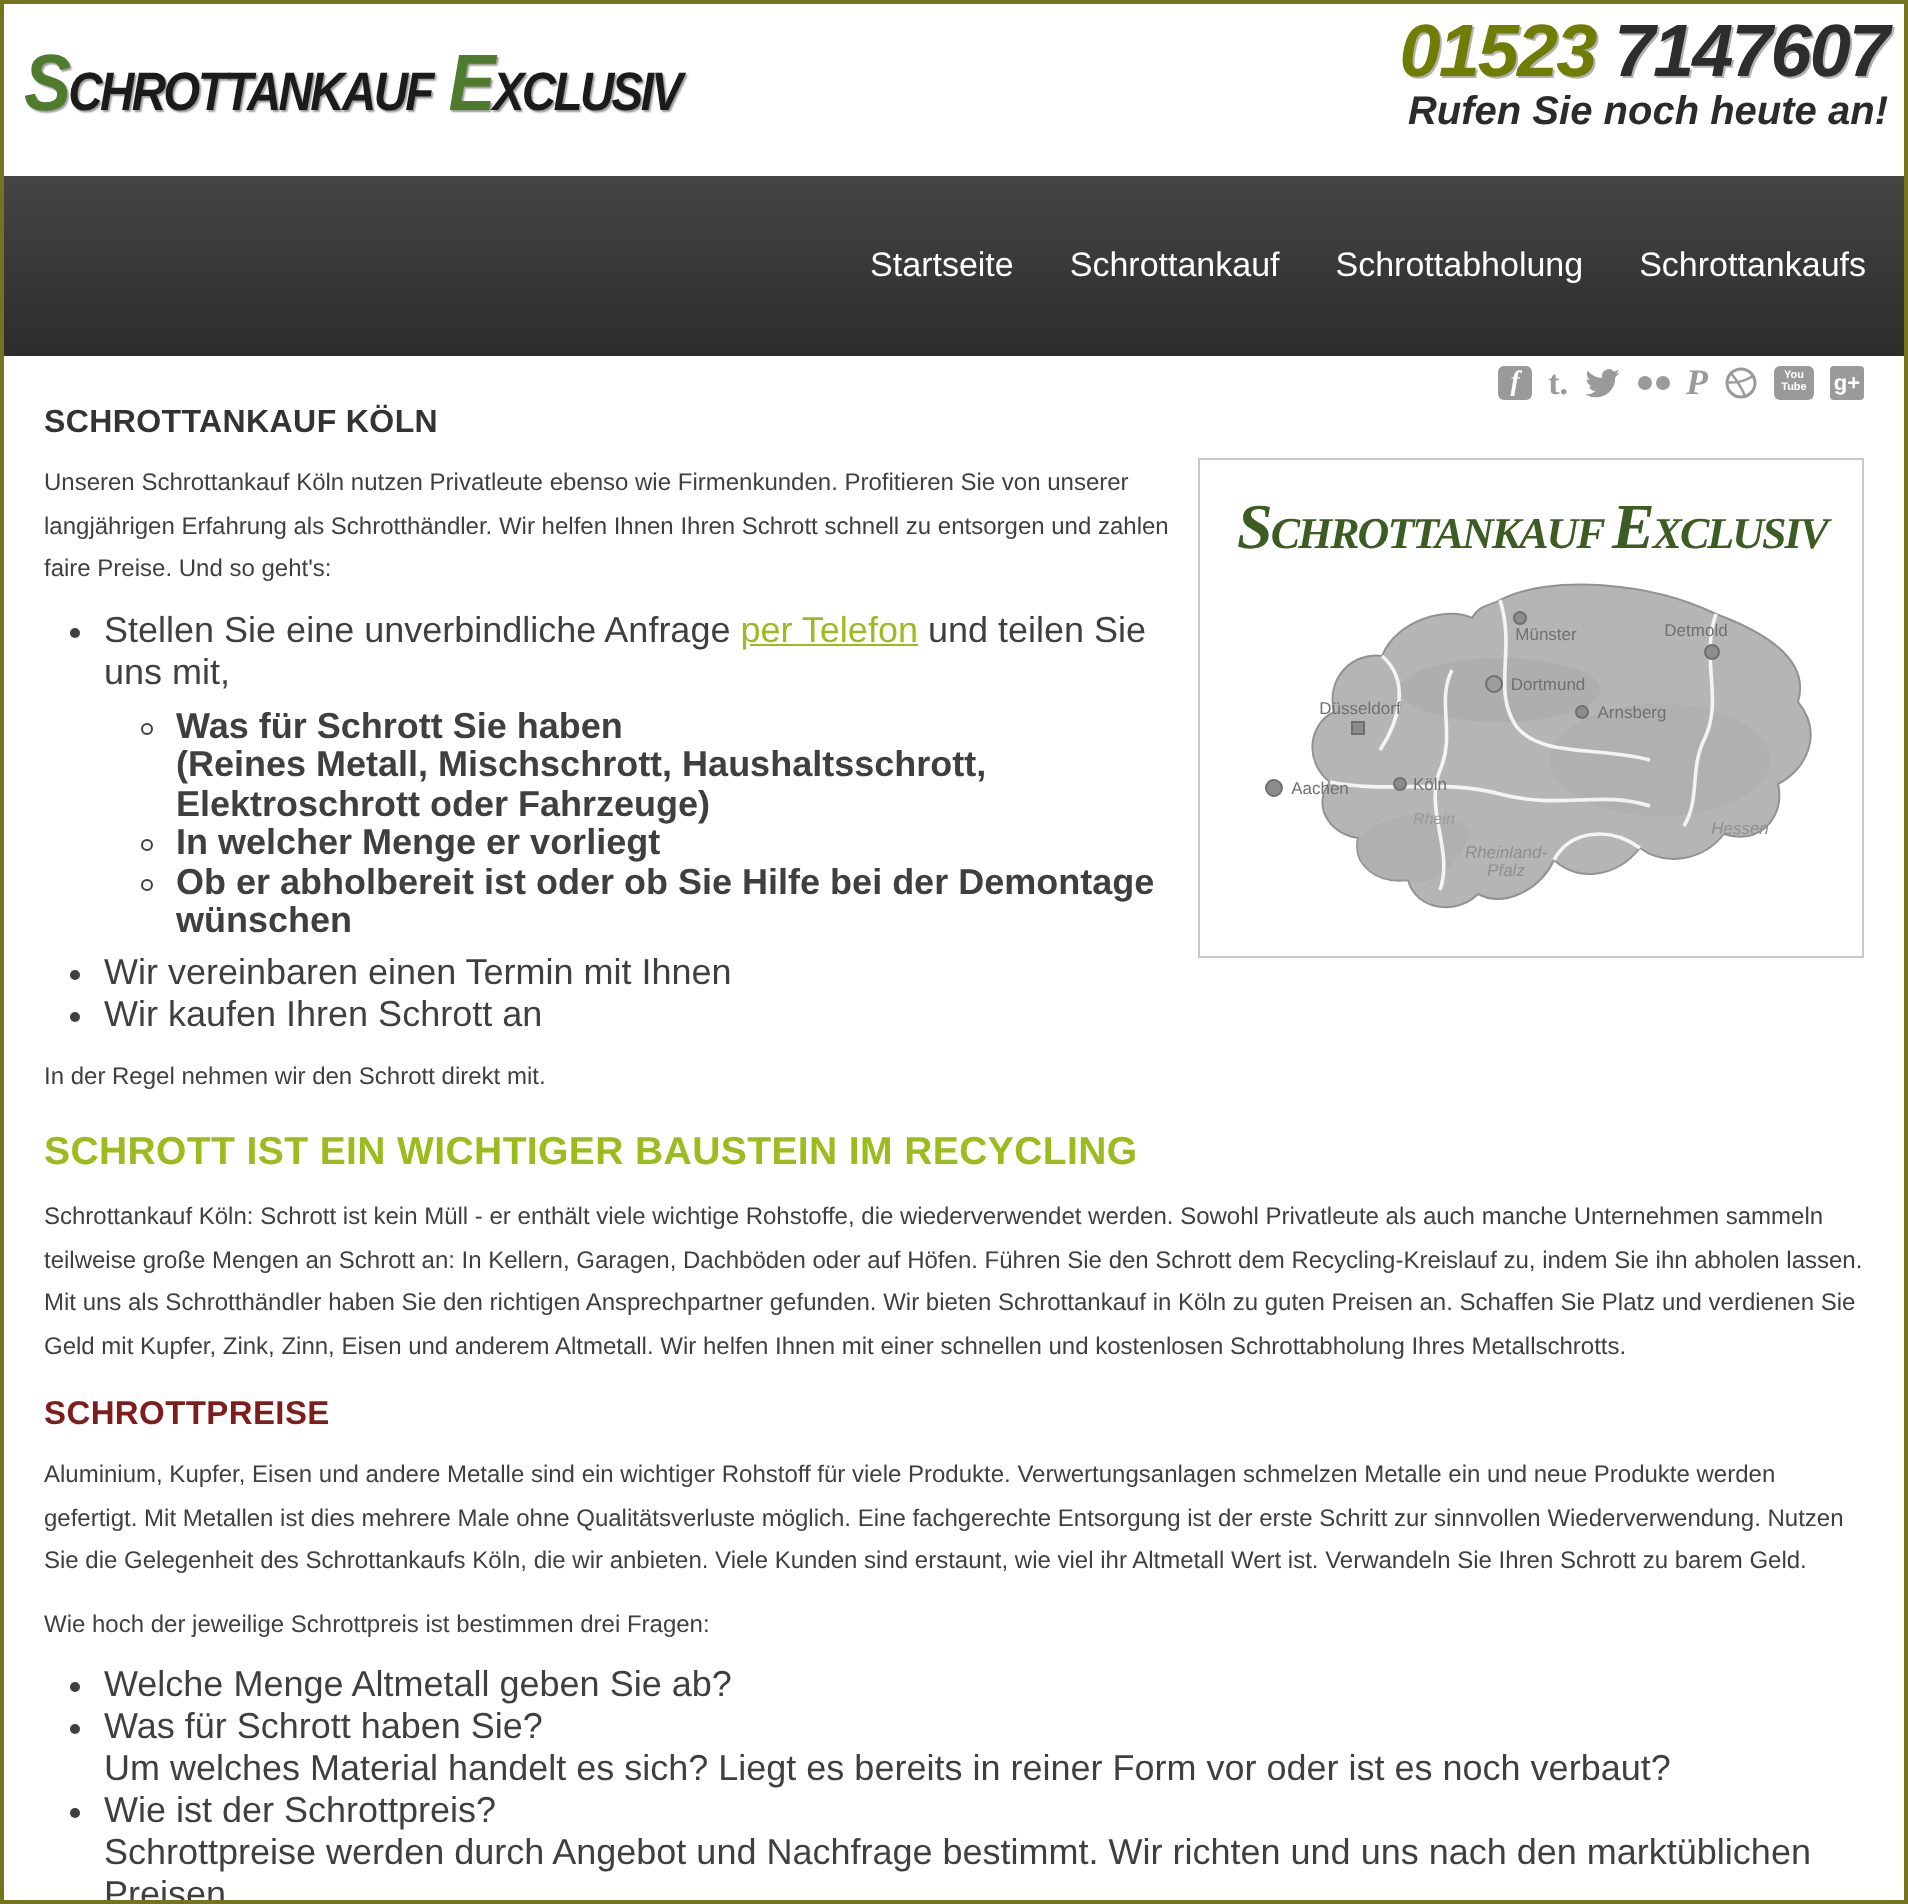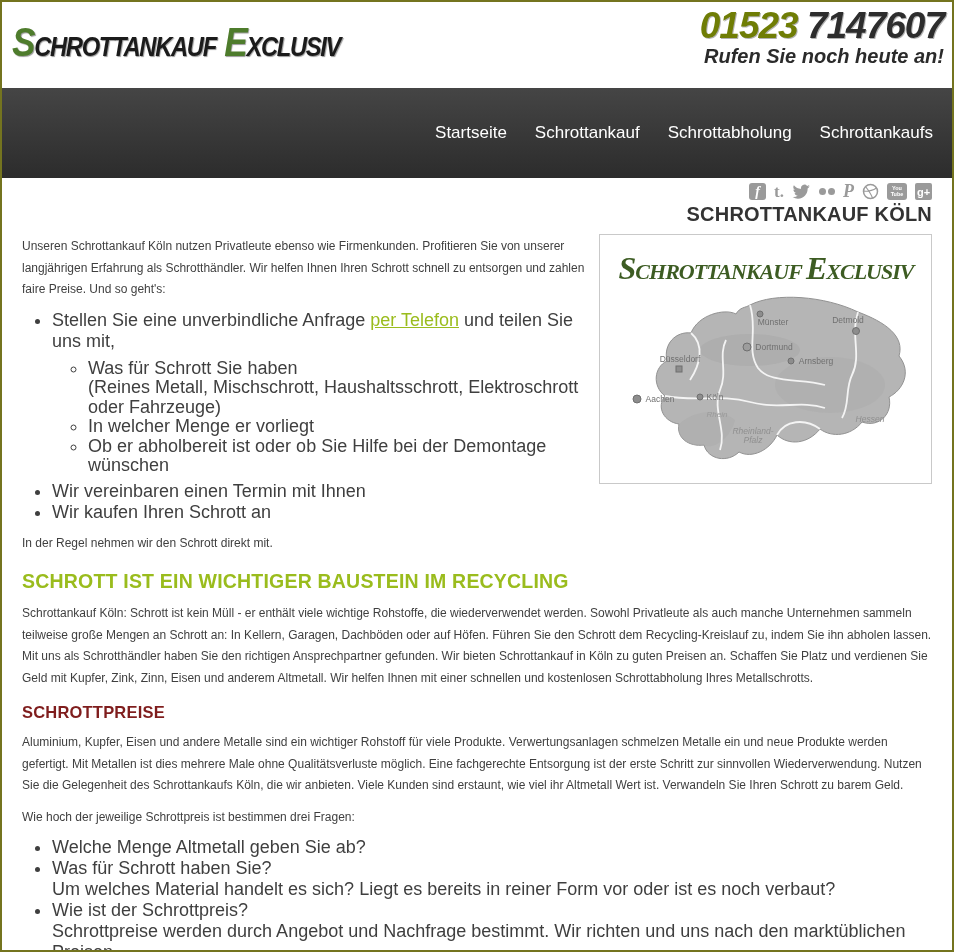--- a/index.html
+++ b/index.html
@@ -45,28 +45,28 @@
   .sicon { display:inline-flex; align-items:center; justify-content:center; height:17px; cursor:pointer; }
   .si-box { width:17px; height:17px; border-radius:3px; background:var(--icon-gray,#9a9a9a); color:#fff; display:flex; align-items:center; justify-content:center; }
   .si-fb { font-family:"Liberation Serif",serif; font-size:14px; font-weight:bold; font-style:italic; }
   .si-tumblr { color:var(--icon-gray,#9a9a9a); font-weight:bold; font-size:17px; font-family:"Liberation Serif",serif; line-height:17px; }
   .si-pinterest { color:var(--icon-gray,#9a9a9a); font-family:"Liberation Serif",serif; font-size:18px; font-weight:bold; font-style:italic; line-height:17px; }
   .si-dots { display:flex; gap:2px; }
   .si-dot { width:7px; height:7px; border-radius:50%; background:var(--icon-gray,#9a9a9a); }
   .si-yt { width:20px; height:17px; border-radius:3px; background:var(--icon-gray,#9a9a9a); color:#fff; display:flex; flex-direction:column; align-items:center; justify-content:center; font-size:5.5px; font-weight:bold; line-height:5.5px; }
   .si-gp { width:17px; height:17px; border-radius:2px; background:var(--icon-gray,#9a9a9a); color:#fff; font-size:11px; font-weight:bold; display:flex; align-items:center; justify-content:center; }
 
-  h1.page-title { font-size:20px; color:#333; margin:3px 0 0; letter-spacing:.2px; font-weight:bold;text-align:right; }
+  h1.page-title { font-size:16px; color:#333; margin:3px 0 0; letter-spacing:.2px; font-weight:bold; }
   .map-figure {
     float:right; width:333px; height:250px;
     border:1px solid #c9c9c9; margin:8px 0 10px 12px; background:#fff;
   }
   p { margin:10px 0 0; font-size:12px; line-height:21.5px; }
   ul.blist { margin:9px 0 8px; padding-left:30px; font-size:18px; line-height:21px; list-style:disc; }
-  ul.blist ul { list-style:circle; margin:7px 0 5px; padding-left:36px; line-height:19.5px; }
+  ul.blist ul { list-style:circle; margin:7px 0 5px; padding-left:36px; line-height:19.5px;font-weight:bold; }
   li { margin:0; }
   a.link-green { color:var(--accent-green,#9abc1d); text-decoration:underline; }
   h2.green-title { clear:both; font-size:19.5px; color:var(--accent-green,#9abc1d); margin:16px 0 0; letter-spacing:.2px; font-weight:bold; }
   h3.sub-title { font-size:16.5px; color:#7f1d1d; margin:14px 0 0; font-weight:bold; letter-spacing:.2px; }
 
   
   .map-logo { font-family:"Liberation Serif",serif; font-weight:bold; font-style:italic; fill:#3d5c23; letter-spacing:-1px; }
   .map-logo .big { font-size:32px; }
   .map-logo .small { font-size:22px; }
   .map-city { font-size:8.5px; fill:#707070; }

